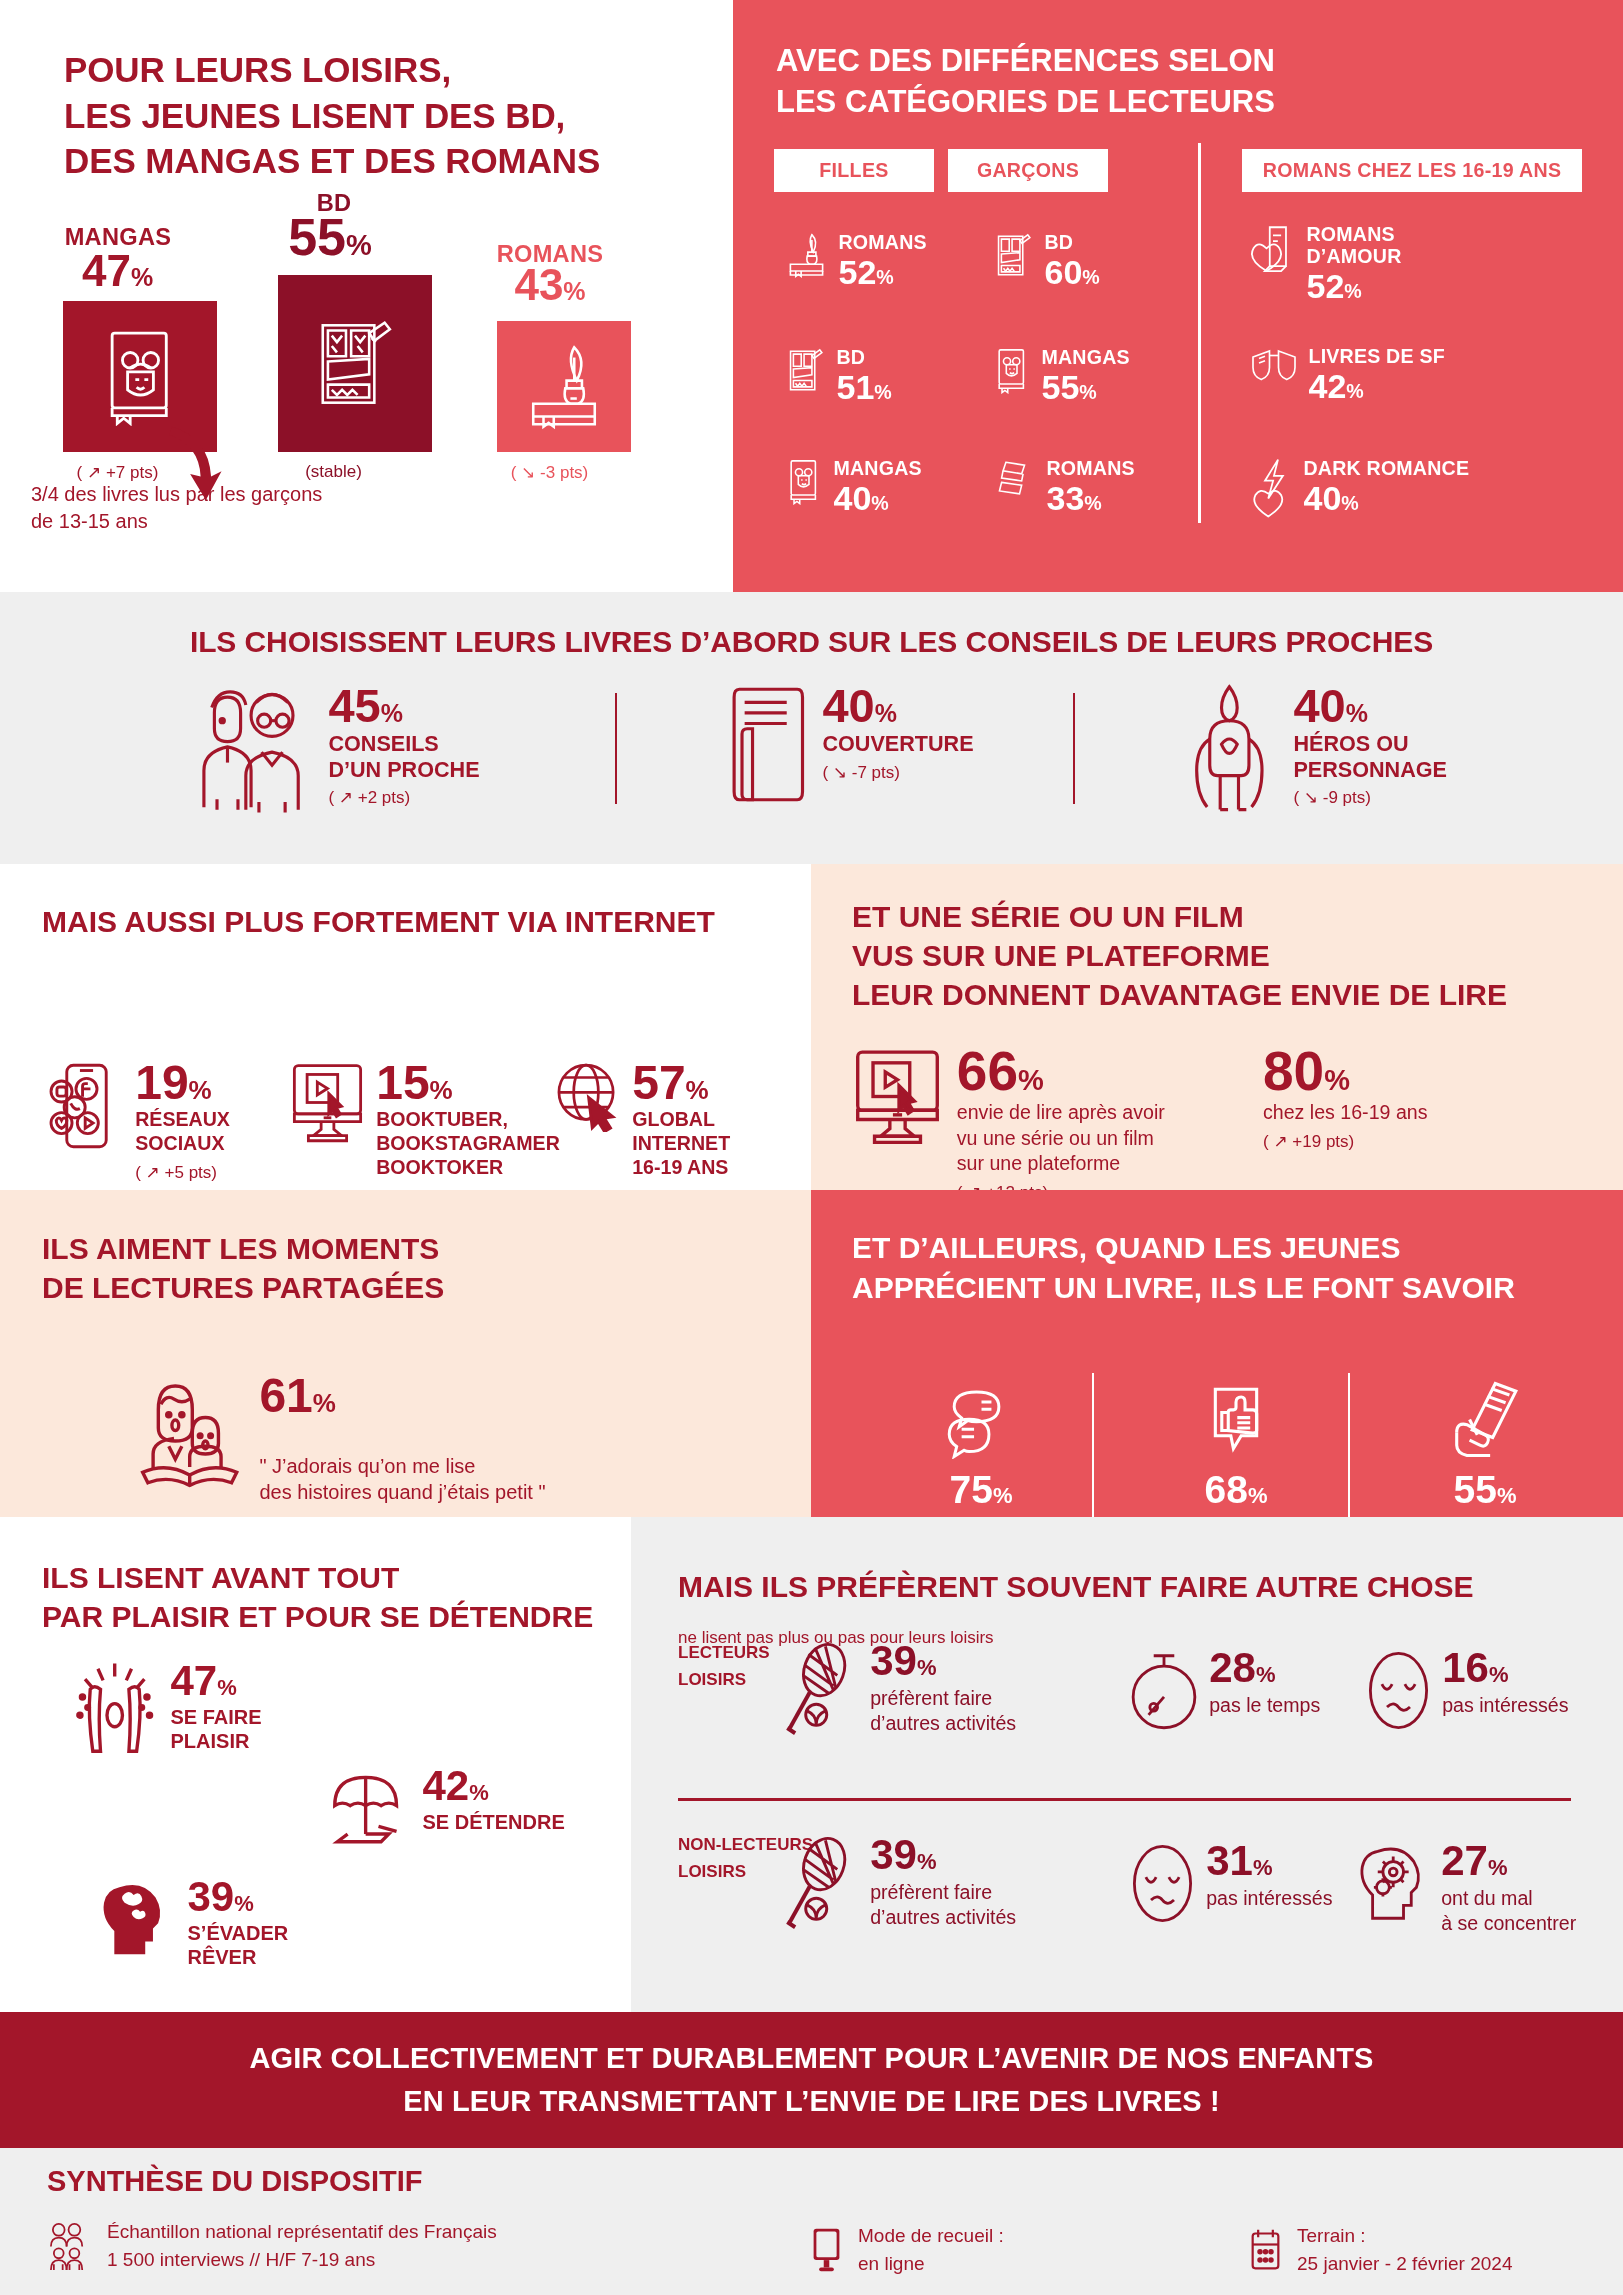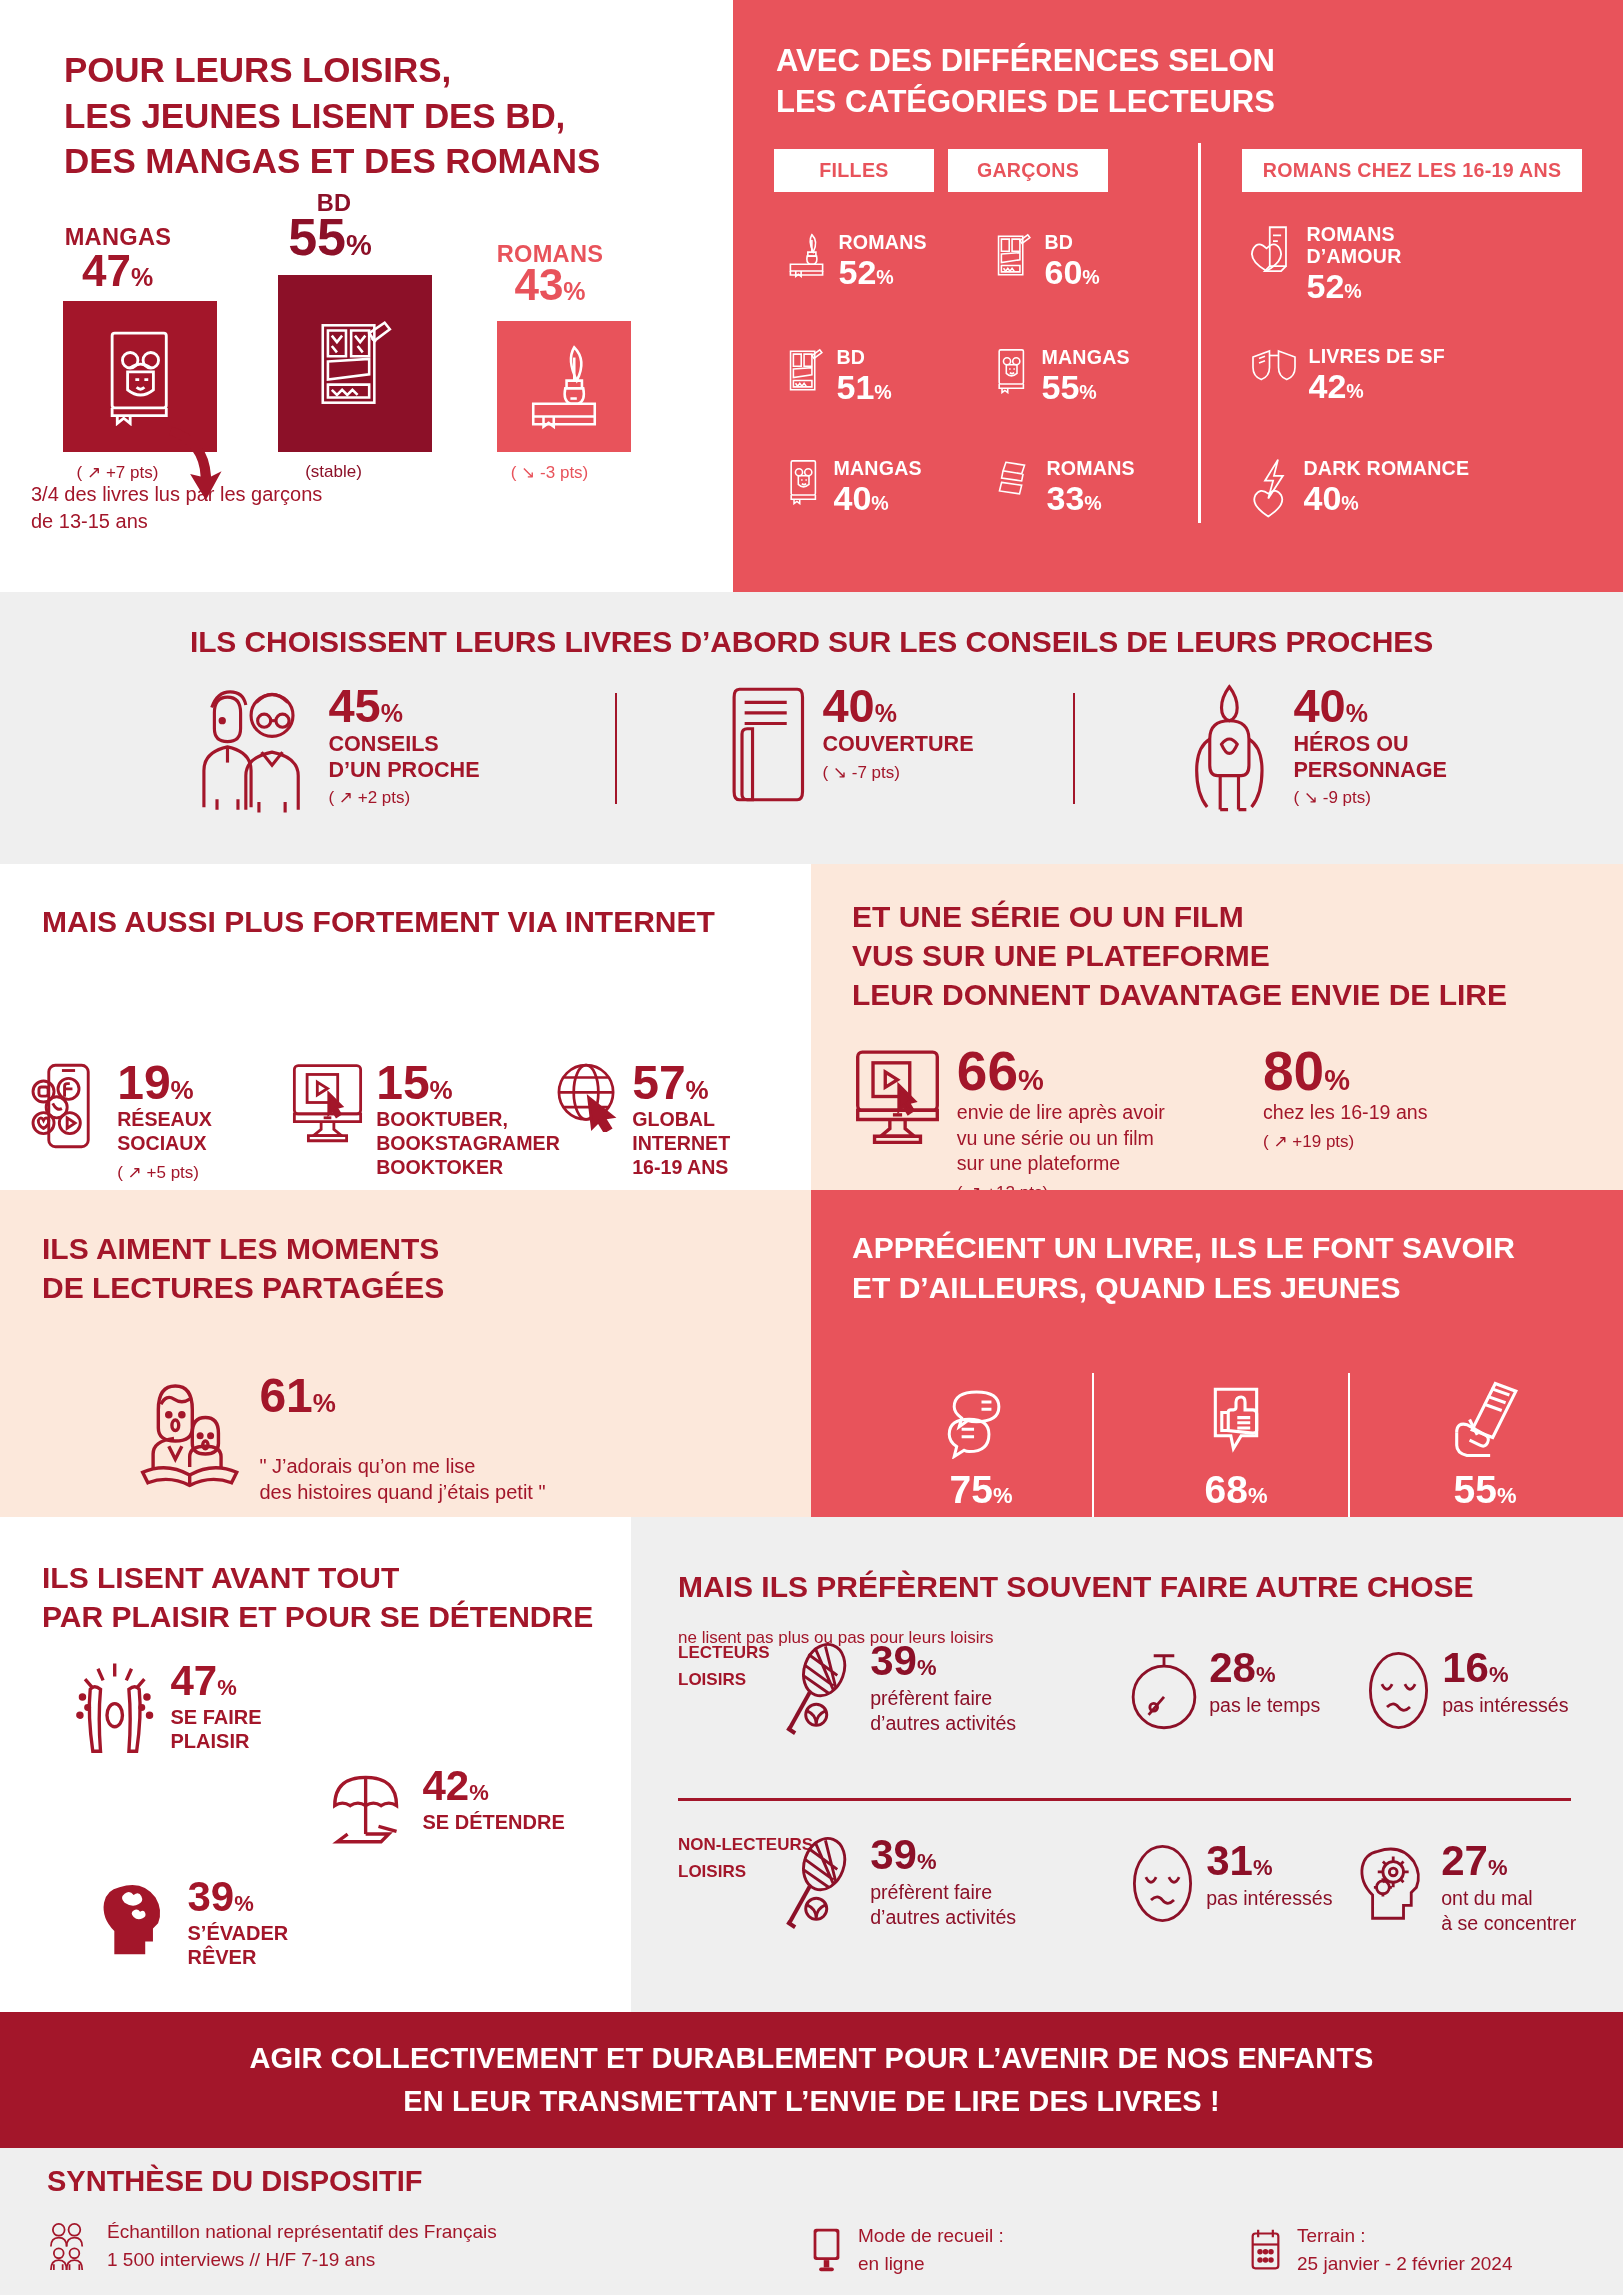--- a/index.html
+++ b/index.html
@@ -108,21 +108,21 @@
   .r3-right { position:absolute; left:811px; top:864px; width:812px; height:326px; background:#FCE8DB; }
   .h3 { font-size:30px; font-weight:bold; text-transform:uppercase; color:#A3162A; line-height:1.30; }
   .r3-left .h3  { position:absolute; left:42px; top:38px; }
   .r3-right .h3 { position:absolute; left:41px; top:33px; }
 
   .net { position:absolute; display:flex; align-items:flex-start; gap:9.2px; color:#A3162A; }
   .net .nnum { font-size:48px; font-weight:bold; line-height:.95; }
   .net .nnum .pc { font-size:26px; }
   .net .nlab { font-size:19.6px; font-weight:bold; text-transform:uppercase; line-height:1.22; margin-top:2.6px; }
   .net .nevo { font-size:17px; margin-top:6.5px; }
-  #net-1 { left:29px;  top:196px; }
+  #net-1 { left:47px;  top:196px; }
   #net-2 { left:288px; top:196px; }
   #net-3 { left:554px; top:196px; }
 
   .serie { position:absolute; display:flex; align-items:flex-start; gap:11.8px; color:#A3162A; }
   .serie .snum { font-size:55px; font-weight:bold; line-height:.92; }
   .serie .snum .pc { font-size:29px; }
   .serie .sdesc { font-size:19.6px; line-height:1.30; margin-top:3.9px; }
   .serie .sevo { font-size:17px; margin-top:5.2px; }
   #serie-1 { left:39px;  top:182px; }
   #serie-2 { left:452px; top:182px; }
@@ -637,22 +637,22 @@
         </span>
       <span>
         <span class="shnum"><span>61</span><span class="pc">%</span></span>
         <span class="shq" style="display:block">" J’adorais qu’on me lise<br>des histoires quand j’étais petit "</span>
       </span>
     </div>
   </div>
 
   <div class="r4-right">
     <div class="h1w">
+      <div>ET D’AILLEURS, QUAND LES JEUNES</div>
       <div>APPRÉCIENT UN LIVRE, ILS LE FONT SAVOIR</div>
-      <div>ET D’AILLEURS, QUAND LES JEUNES</div>
     </div>
 
     <div class="tell" id="tell-1">
       <div class="ticon">
         <svg width="75" height="72" viewBox="0 0 60 58" fill="none" stroke="#fff" stroke-width="2.4">
           <path d="M26 4 q18 0 18 12 q0 12 -18 12 q-4 0 -7 -1 l-7 5 l2 -7 q-6 -4 -6 -9 q0 -12 18 -12 z"></path>
           <path d="M20 26 q-16 0 -16 12 q0 6 6 10 l-2 8 l8 -5 q2 1 4 1 q16 0 16 -14 q0 -12 -16 -12 z"></path>
           <path d="M30 12 h8 M30 18 h8"></path>
           <path d="M14 34 h10 M14 40 h10"></path>
         </svg>

